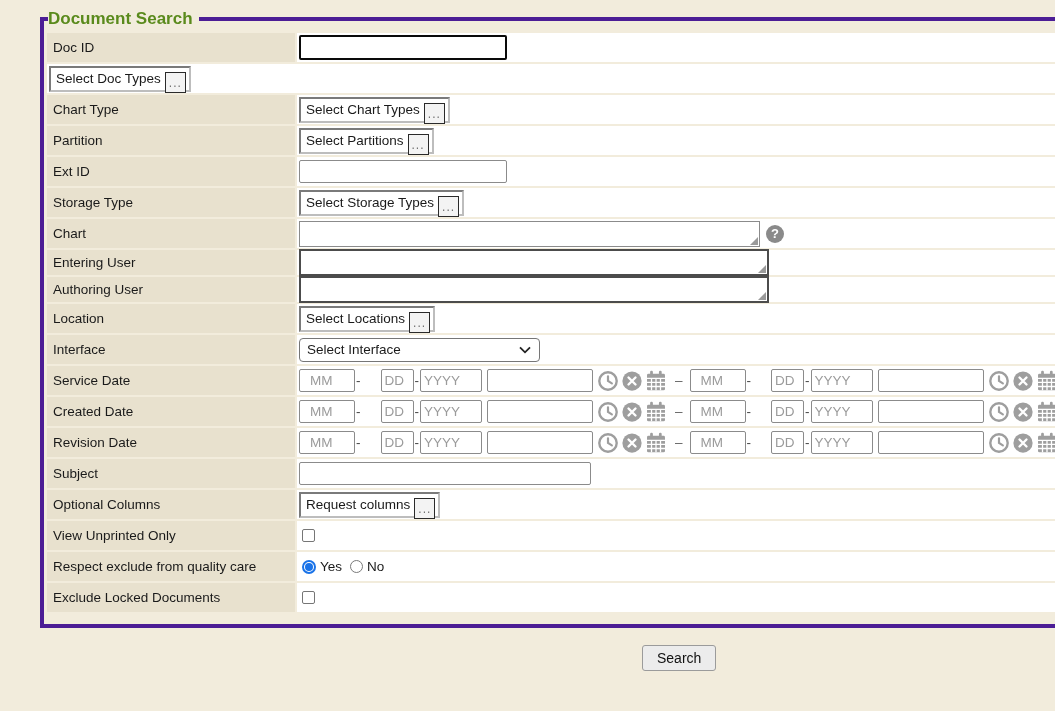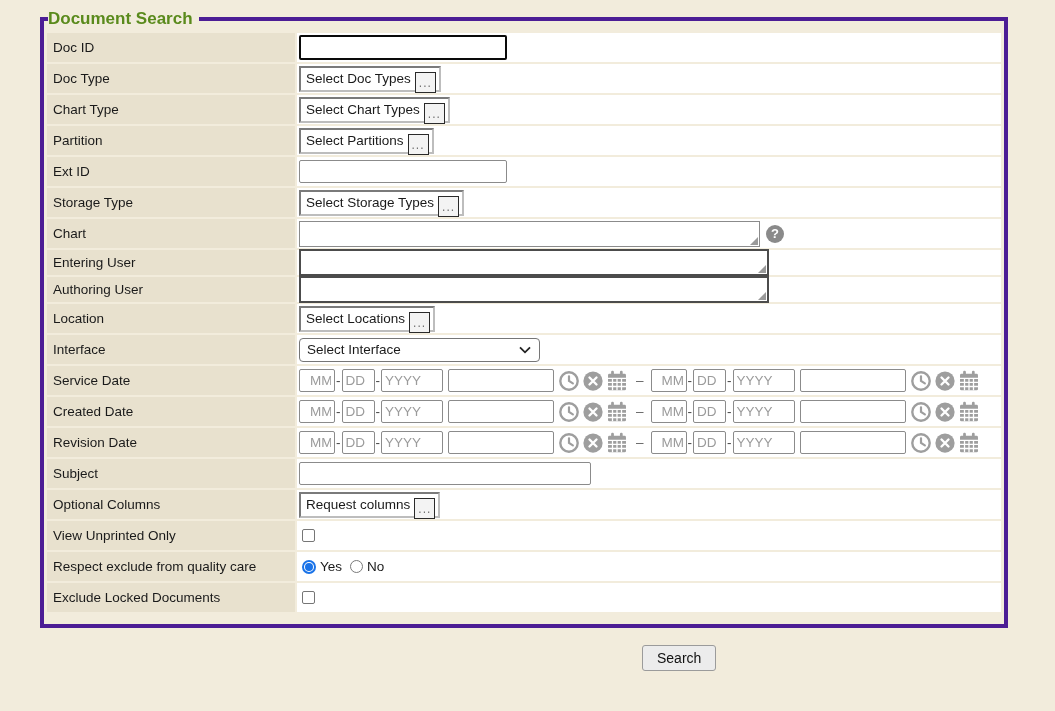--- a/index.html
+++ b/index.html
@@ -77,21 +77,21 @@
   .sel {
     width:241px; height:24px; border:1px solid #767676; border-radius:4px;
     background:#fff; display:flex; align-items:center; justify-content:space-between;
     padding:0 8px 0 7px; cursor:pointer;
   }
 
   
   .daterow { display:flex; align-items:center; gap:0; }
   .dtxt { height:23px; border:1px solid #8b8b8b; border-radius:2px; padding:0 3px; font:inherit; outline:none; }
   .dtxt::placeholder { color:#9b9b9b; opacity:1; }
-  .d-mm { width:36px;padding-left:10px; } .d-dd { width:33px; } .d-yy { width:62px; margin-right:5px; }
+  .d-mm { width:56px;padding-left:10px; } .d-dd { width:33px;margin-left:19px; } .d-yy { width:62px; margin-right:5px; }
   .d-time { width:106px; margin-right:4px; }
   .dash { color:#454545; margin:0 1px; }
   .range-dash { color:#5a5a5a; margin:0 7px 0 6px; }
   .dicon { width:22px; height:22px; margin-right:2px; cursor:pointer; display:block; }
 
   
   .cbx {
     width:13px; height:13px; border:1px solid #767676; border-radius:2px;
     background:#fff; margin-left:3px; cursor:pointer;
   }
@@ -138,21 +138,20 @@
   <legend class="search-legend">Document Search</legend>
 
   <div class="frow">
     <div class="label-cell">Doc ID</div>
     <div class="input-cell">
       <input class="txt focused w-208" type="text" style="">
     </div>
   </div>
 
   <div class="frow">
-    <div class="label-cell">Doc Type</div>
     <div class="input-cell">
       <div class="picker">
         <span>Select Doc Types</span>
         <span class="dots">...</span>
       </div>
     </div>
   </div>
 
   <div class="frow">
     <div class="label-cell">Chart Type</div>

